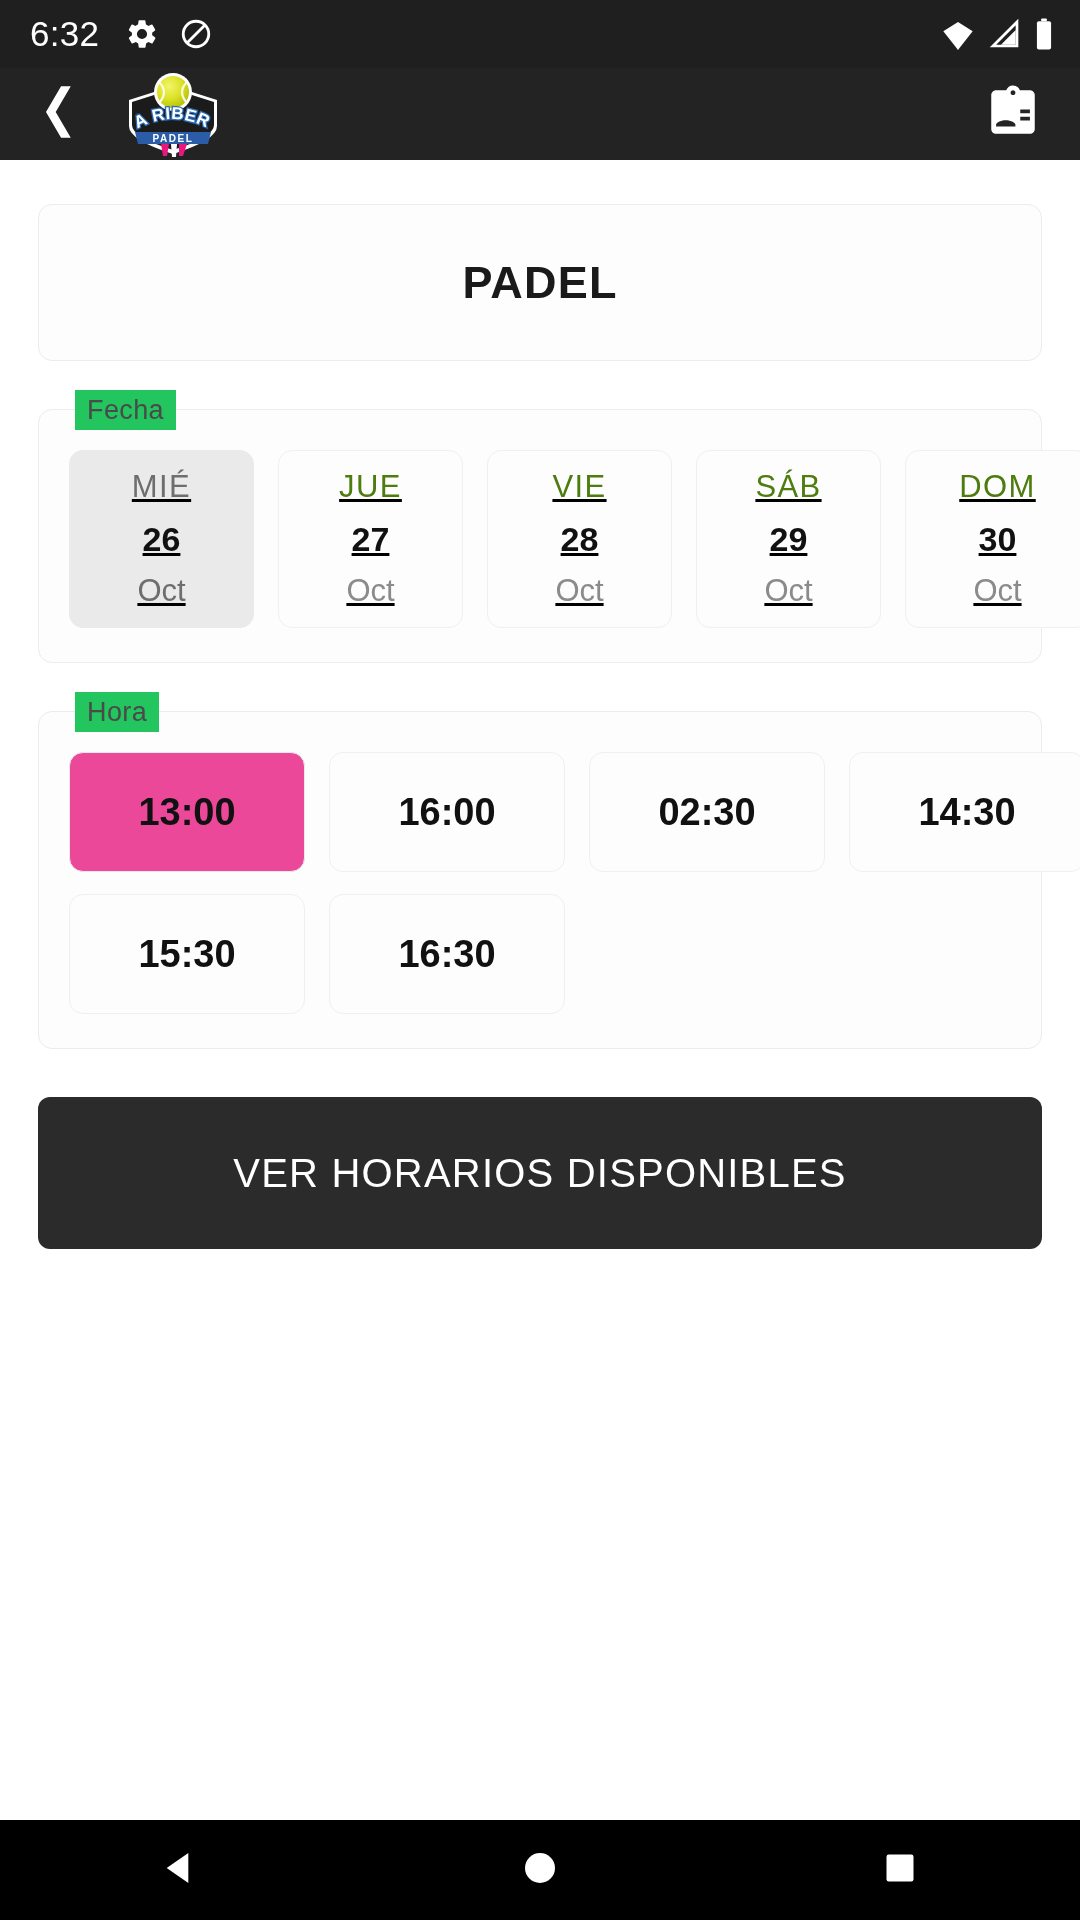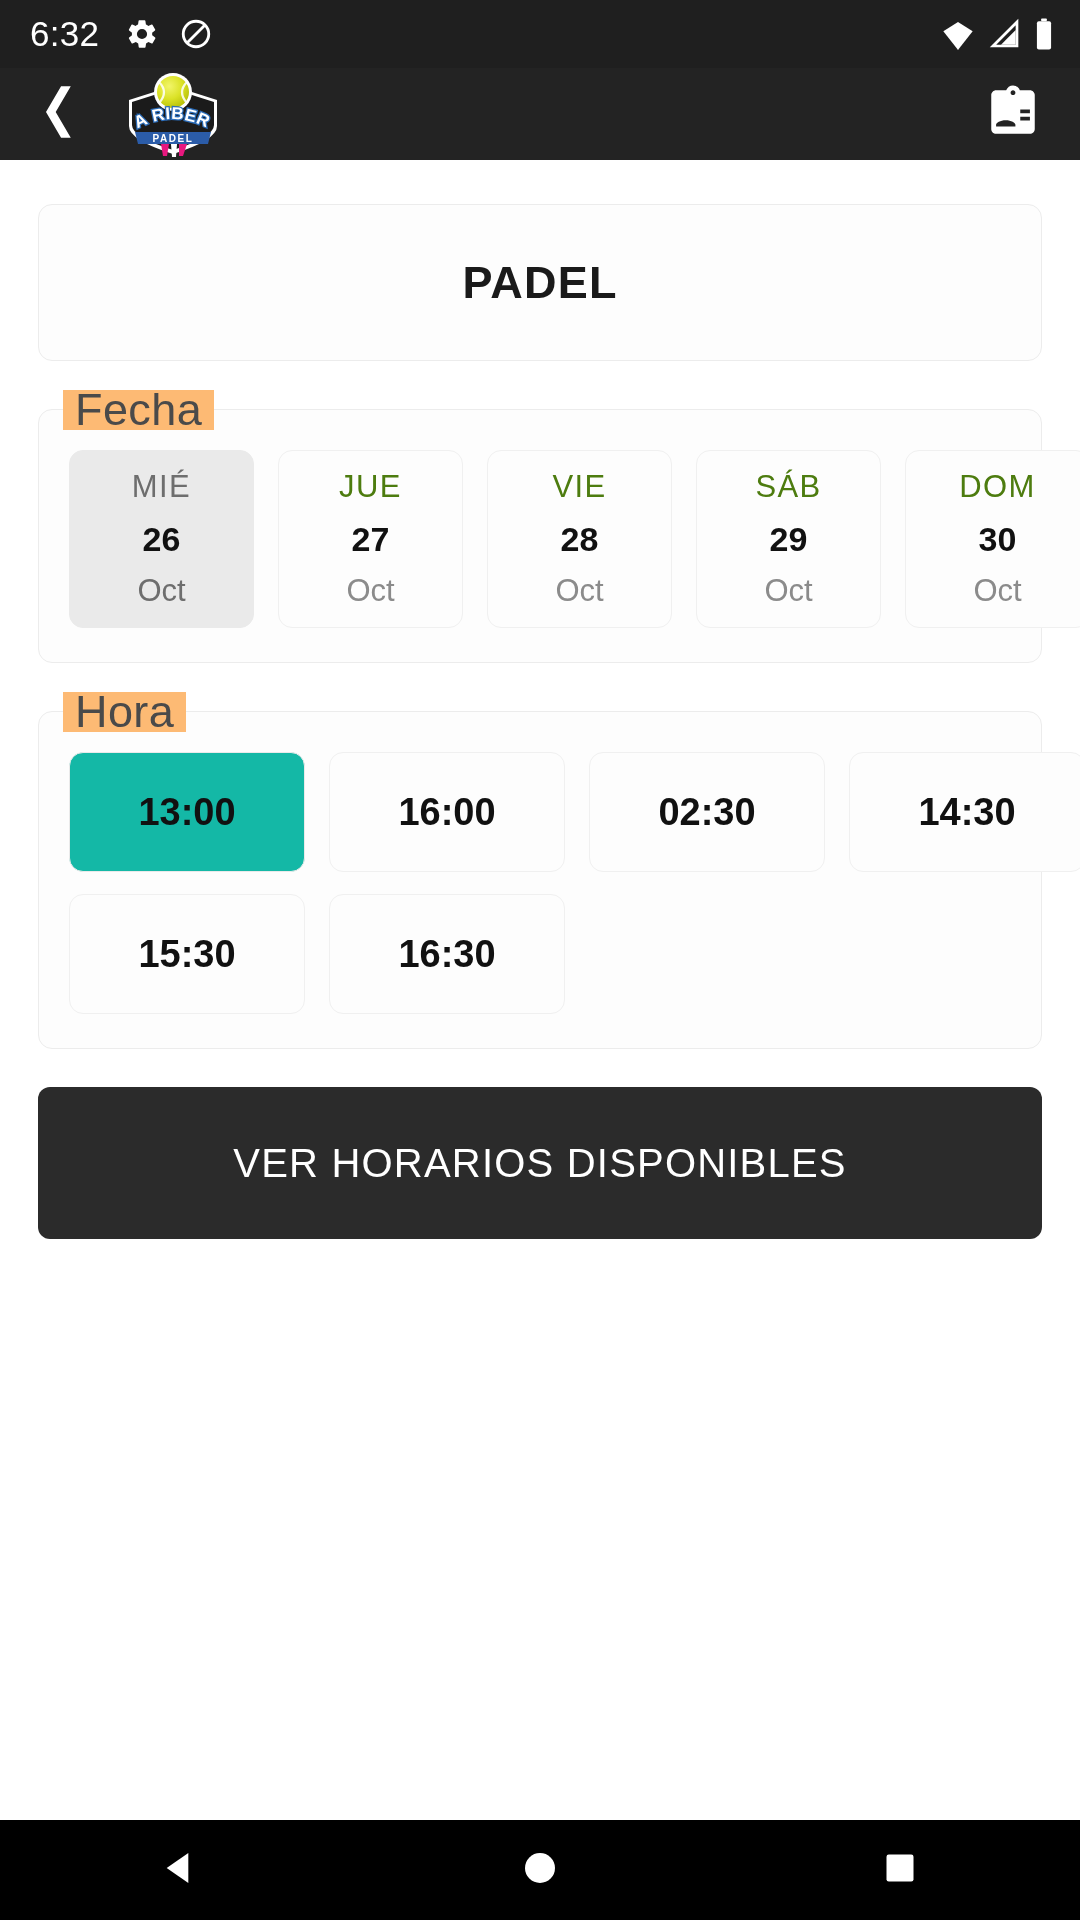--- a/index.html
+++ b/index.html
@@ -121,24 +121,24 @@
     position: relative;
     margin-top: 48px;
     border: 1.5px solid #ececec;
     border-radius: 14px;
     background: #fdfdfd;
     padding: 40px 0 34px 0;
   }
   .field-legend {
     position: absolute;
     top: -20px;
-    left: 24px;
-    background: #fdba74;
+    left: 36px;
+    background: #22c55e;
     padding: 0 12px;
-    font-size: 45px;
+    font-size: 27px;
     color: #4a4a4a;
     letter-spacing: 0.4px;
     line-height: 40px;
   }
 
   
   .chip-row {
     display: flex;
     gap: 24px;
     padding: 0 30px;
@@ -152,20 +152,21 @@
     border-radius: 14px;
     border: 1.5px solid #f0f0f0;
     background: #fdfdfd;
     display: flex;
     flex-direction: column;
     align-items: center;
     justify-content: center;
     gap: 6px;
     cursor: pointer;
     box-sizing: border-box;
+    text-decoration: underline;
   }
   .date-chip.selected {
     background: #eaeaea;
     border-color: #eaeaea;
   }
   .dc-dow {
     font-size: 31px;
     color: #4d7c0f;
     letter-spacing: 1.4px;
   }
@@ -199,27 +200,27 @@
     align-items: center;
     justify-content: center;
     font-size: 38px;
     font-weight: bold;
     color: #111111;
     cursor: pointer;
     box-sizing: border-box;
     white-space: nowrap;
   }
   .time-chip.selected {
-    background: #14b8a6;
+    background: #ec4899;
     border-color: #eaeaea;
   }
 
   
   .cta {
-    margin-top: 38px;
+    margin-top: 48px;
     height: 152px;
     border-radius: 12px;
     background: #2b2b2b;
     display: flex;
     align-items: center;
     justify-content: center;
     cursor: pointer;
   }
   .cta-label {
     color: #ffffff;

